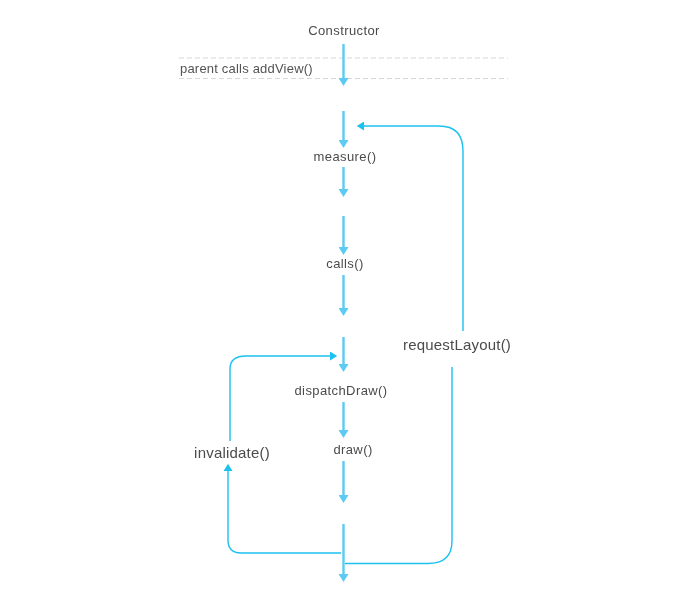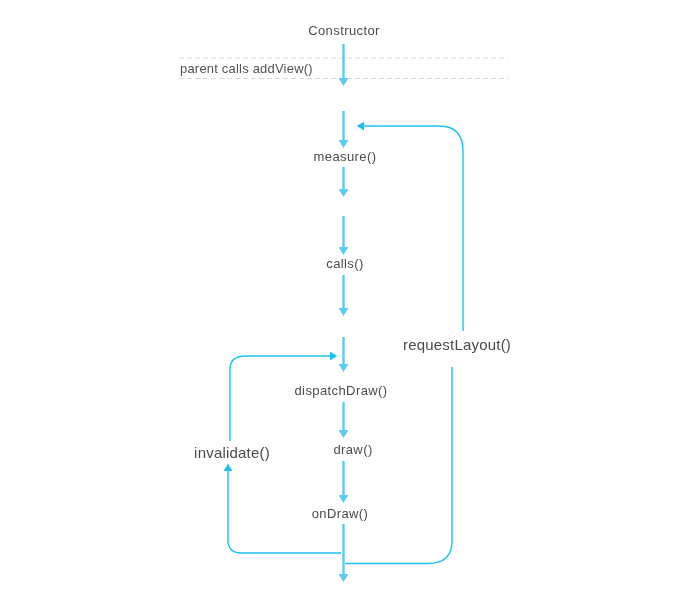--- a/index.html
+++ b/index.html
@@ -78,19 +78,18 @@
 
     <path class="loop" d="M341 553 H241 Q228 553 228 540 V471" marker-end="url(#mloop)"></path>
     <path class="loop" d="M230 441 V369 Q230 356 246 356 H330" marker-end="url(#mloop)"></path>
   </svg>
 
   <div class="lbl" style="left:344px;top:31px;">Constructor</div>
   <div class="lbl" style="left:345px;top:157px;">measure()</div>
   <div class="lbl" style="left:345px;top:264px;">calls()</div>
   <div class="lbl" style="left:341px;top:391px;">dispatchDraw()</div>
   <div class="lbl" style="left:341px;top:450px;margin-left:12px;">draw()</div>
-  <div class="lbl" style="left:340px;top:514px;">onDraw()</div>
 
   <div class="lbl lbl-xs" style="left:180px;top:68.5px;">parent calls addView()</div>
   <div class="lbl lbl-sm" style="left:457px;top:345px;">requestLayout()</div>
   <div class="lbl lbl-sm" style="left:232px;top:453px;">invalidate()</div>
 
 </div>
 
 </body></html>

